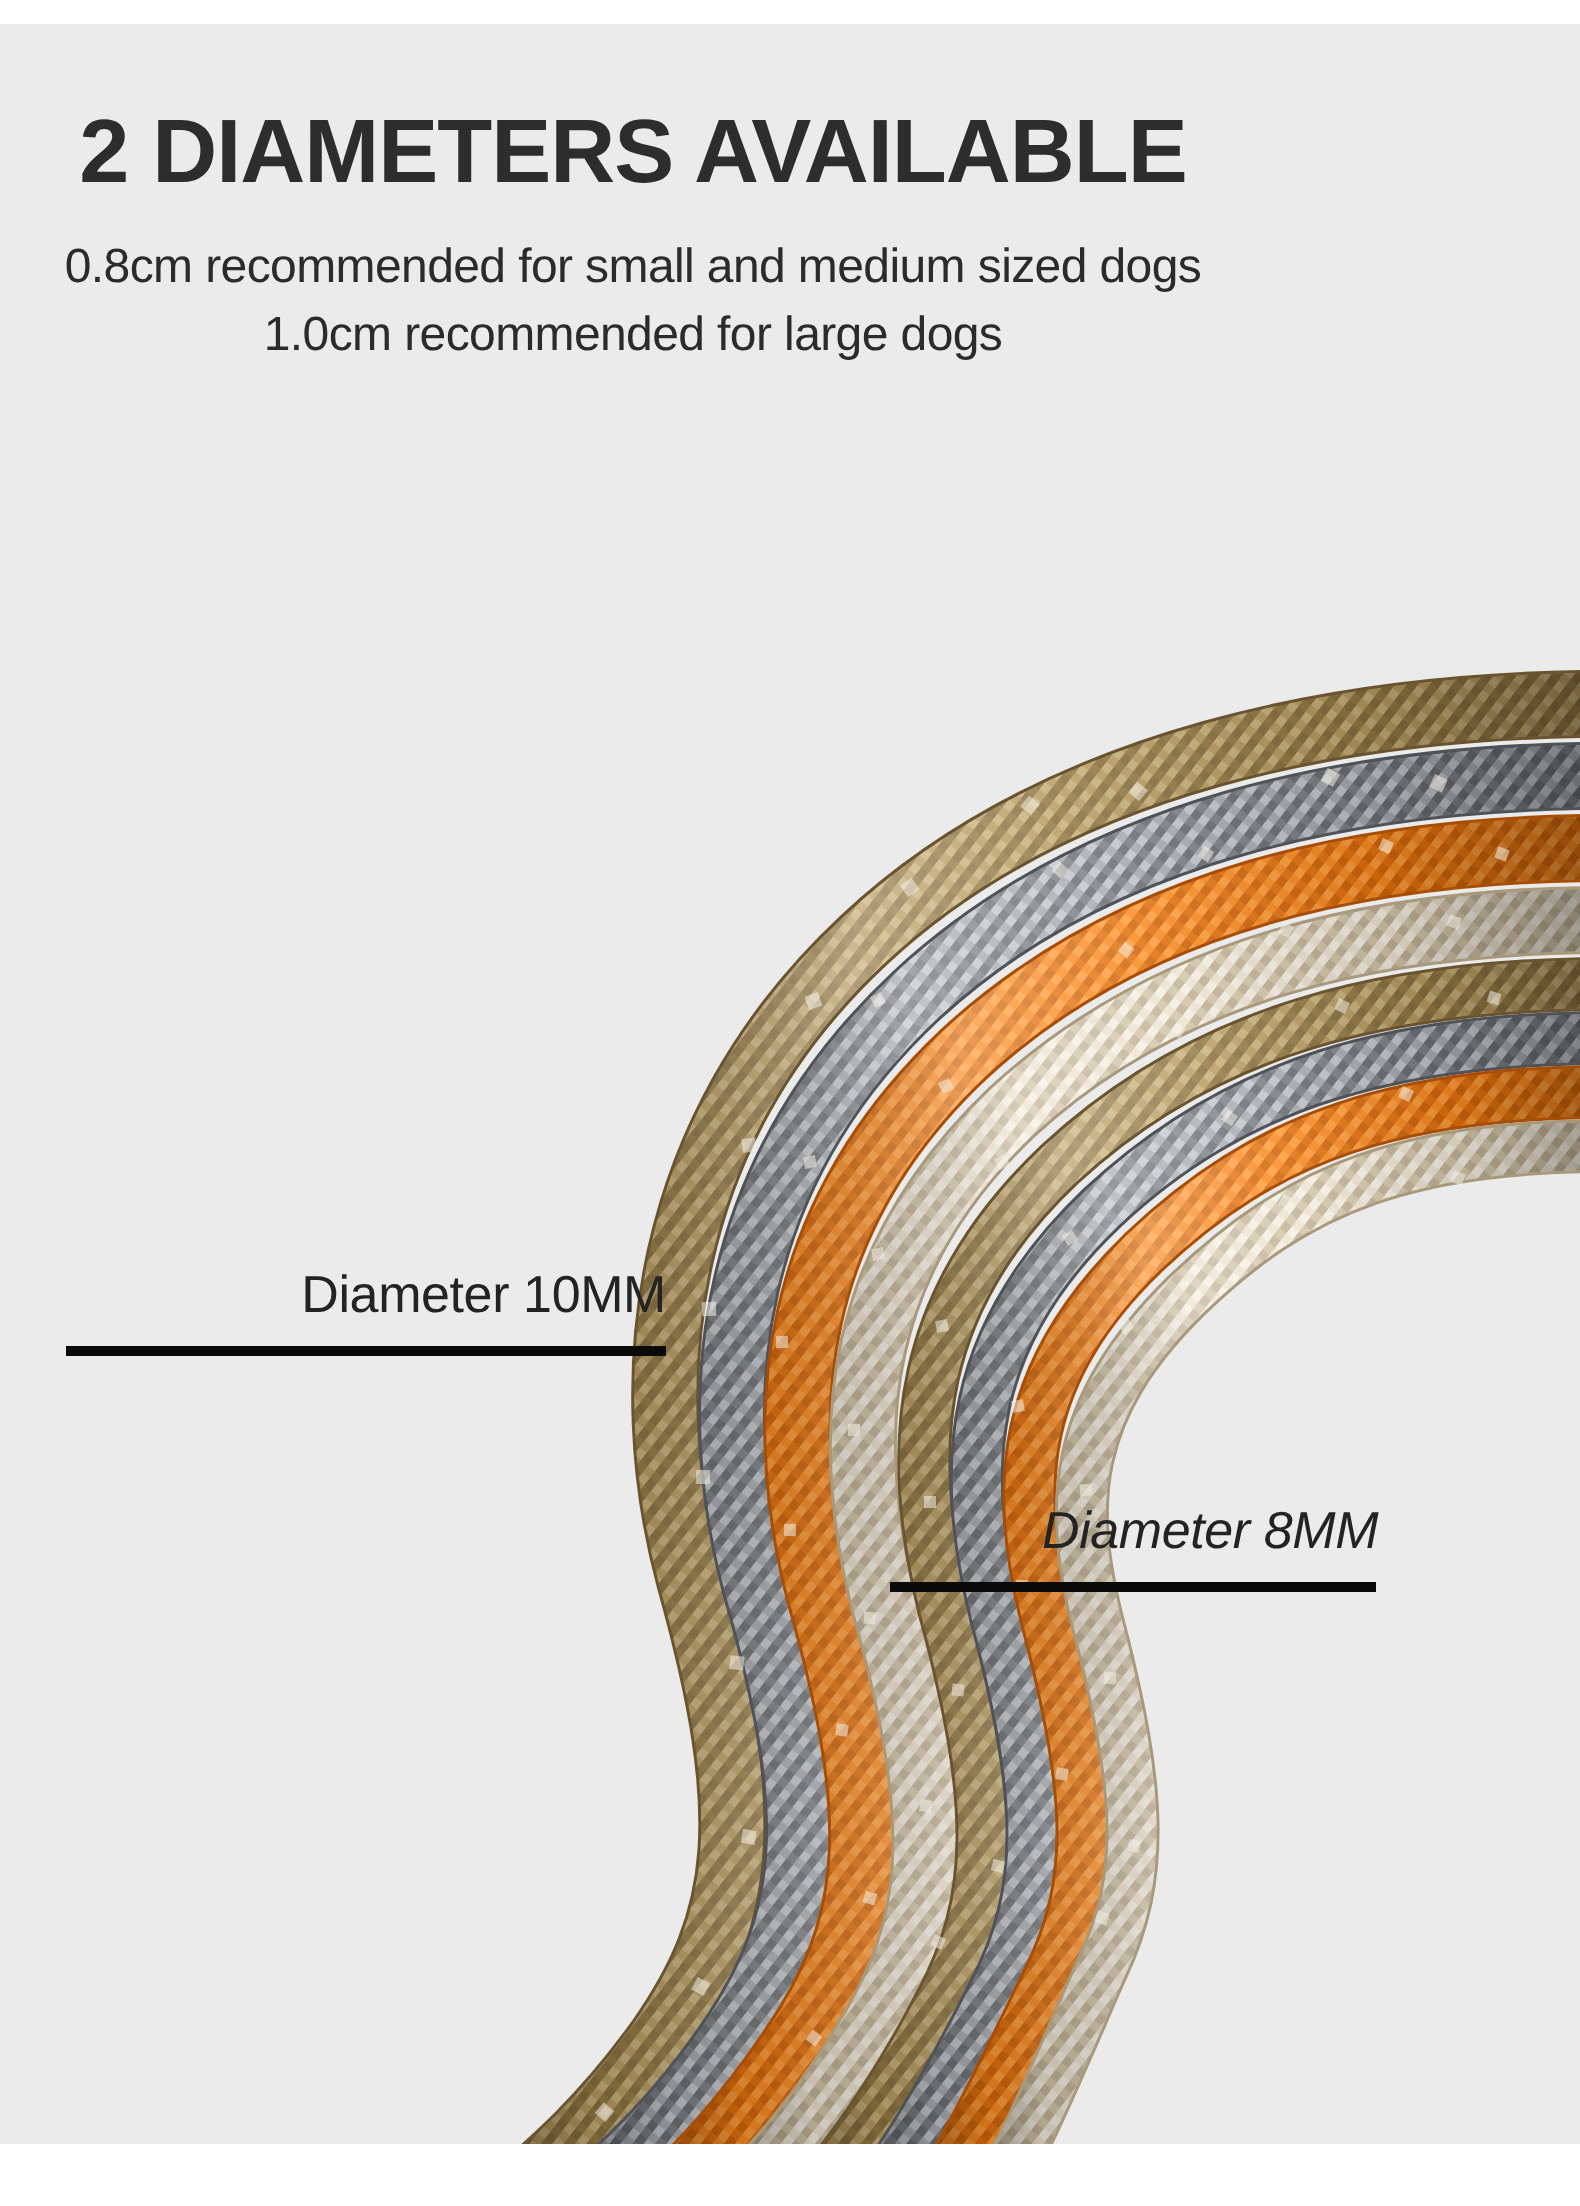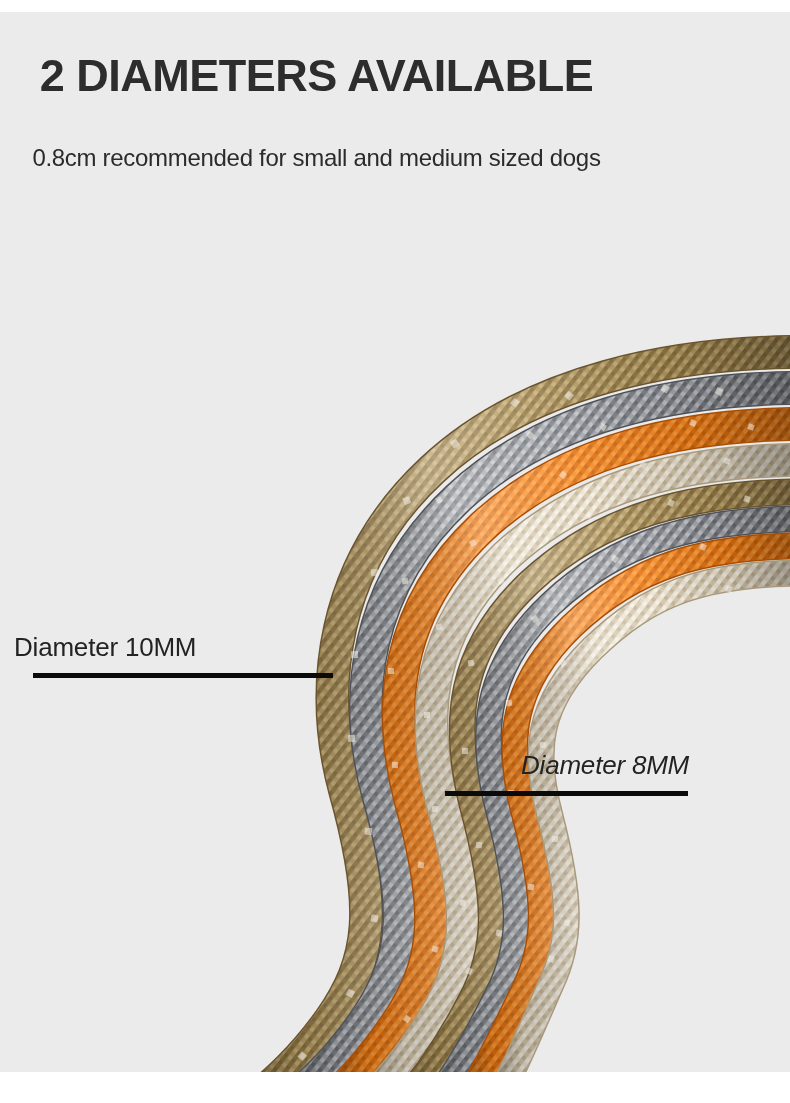--- a/index.html
+++ b/index.html
@@ -50,21 +50,21 @@
   .headline-title {
     font-size: 45px;
     font-weight: bold;
     letter-spacing: -0.5px;
     color: #2d2d2d;
     line-height: 1.05;
     margin: 0;
     white-space: nowrap;
   }
   .headline-sub {
-    margin-top: 42px;
+    margin-top: 18px;
   }
   .headline-sub-line {
     font-size: 24px;
     font-weight: 400;
     color: #2b2b2b;
     line-height: 1.42;
     letter-spacing: -0.3px;
     white-space: nowrap;
   }
 
@@ -78,20 +78,21 @@
   }
   .rope-svg {
     display: block;
     width: 790px;
     height: 1103px;
   }
 
   
   .callout {
     position: absolute;
+    text-align: right;
   }
   .callout-text {
     font-size: 26px;
     font-weight: 400;
     color: #232323;
     letter-spacing: -0.2px;
     white-space: nowrap;
     line-height: 1;
   }
   .callout-rule {
@@ -386,20 +387,21 @@
           <rect x="564" y="920" width="6" height="6" transform="rotate(102 567 923)"></rect>
         </g>
       </g>
     </svg>
   </div>
 
   <div class="headline-block">
     <div class="headline-title">2 DIAMETERS AVAILABLE</div>
     <div class="headline-sub">
       <div class="headline-sub-line">0.8cm recommended for small and medium sized dogs</div>
+      <div class="headline-sub-line">1.0cm recommended for large dogs</div>
     </div>
   </div>
 
   <div class="callout" id="callout-10mm">
     <div class="callout-text">Diameter 10MM</div>
     <div class="callout-rule"></div>
   </div>
 
   <div class="callout" id="callout-8mm">
     <div class="callout-text">Diameter 8MM</div>

